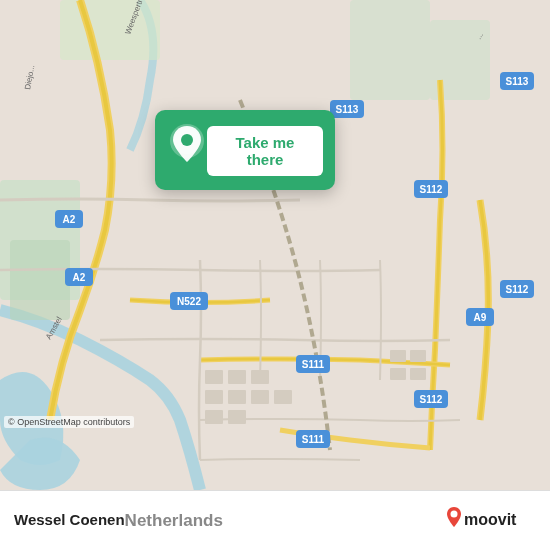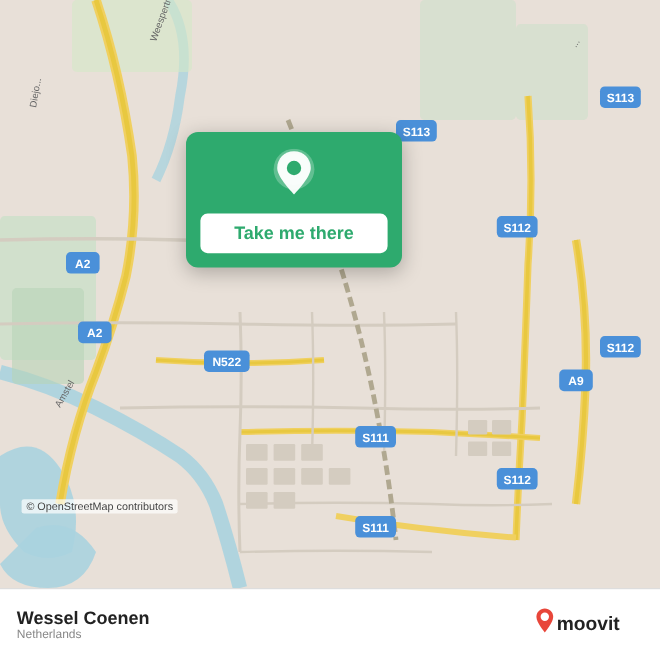--- a/index.html
+++ b/index.html
@@ -30,21 +30,21 @@
     
     #popup-card {
       position: absolute;
       top: 110px;
       left: 155px;
       width: 180px;
       background: #2eaa6e;
       border-radius: 10px;
       padding: 14px 12px 12px 12px;
       display: flex;
-      flex-direction: column;
+      flex-direction: row;
       align-items: center;
       box-shadow: 0 4px 16px rgba(0,0,0,0.25);
       z-index: 10;
     }
 
     #popup-icon {
       width: 44px;
       height: 44px;
       margin-bottom: 10px;
       display: flex;
@@ -72,44 +72,45 @@
       background: white;
       border-top: 1px solid #ddd;
       display: flex;
       align-items: center;
       justify-content: space-between;
       padding: 0 14px;
     }
 
     #location-info {
       display: flex;
-      flex-direction: column;
+      flex-direction: row;
     }
 
     #location-name {
       font-size: 15px;
       font-weight: 600;
       color: #222;
     }
 
     #location-country {
-      font-size: 10px;
+      font-size: 17px;
       color: #888;
+      font-weight: bold;
     }
 
     #moovit-logo {
       display: flex;
       gap: 4px;
     }
 
     
     #osm-attr {
       position: absolute;
       bottom: 62px;
-      left: 18px;
+      left: 4px;
       font-size: 9px;
       color: #444;
       background: rgba(255,255,255,0.7);
       padding: 1px 4px;
       border-radius: 2px;
       z-index: 5;
     }
   </style>
 </head>
 <body>

